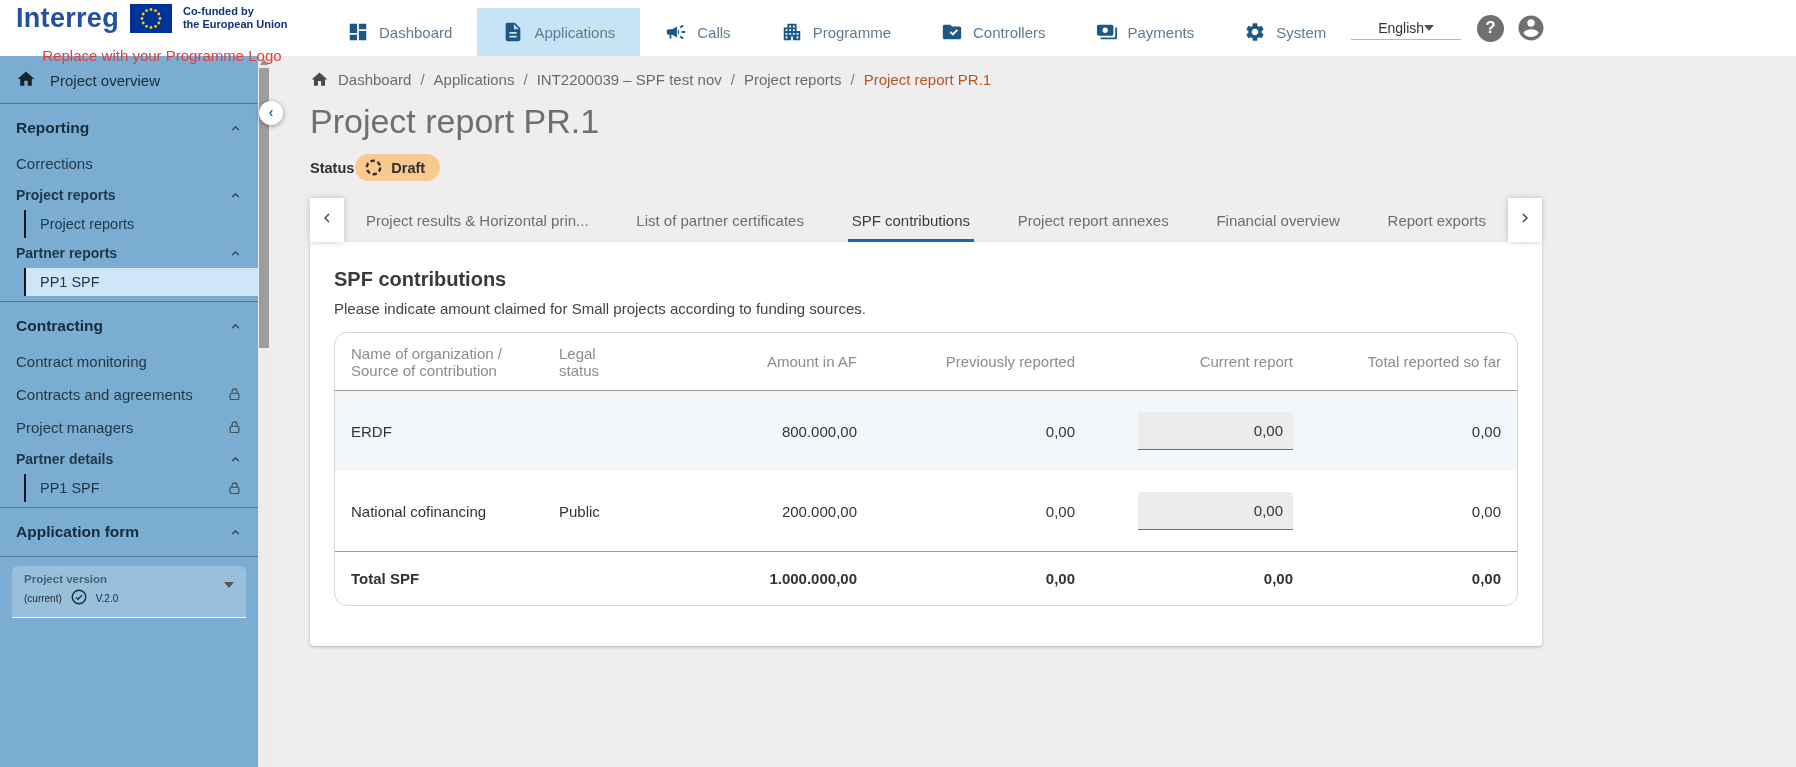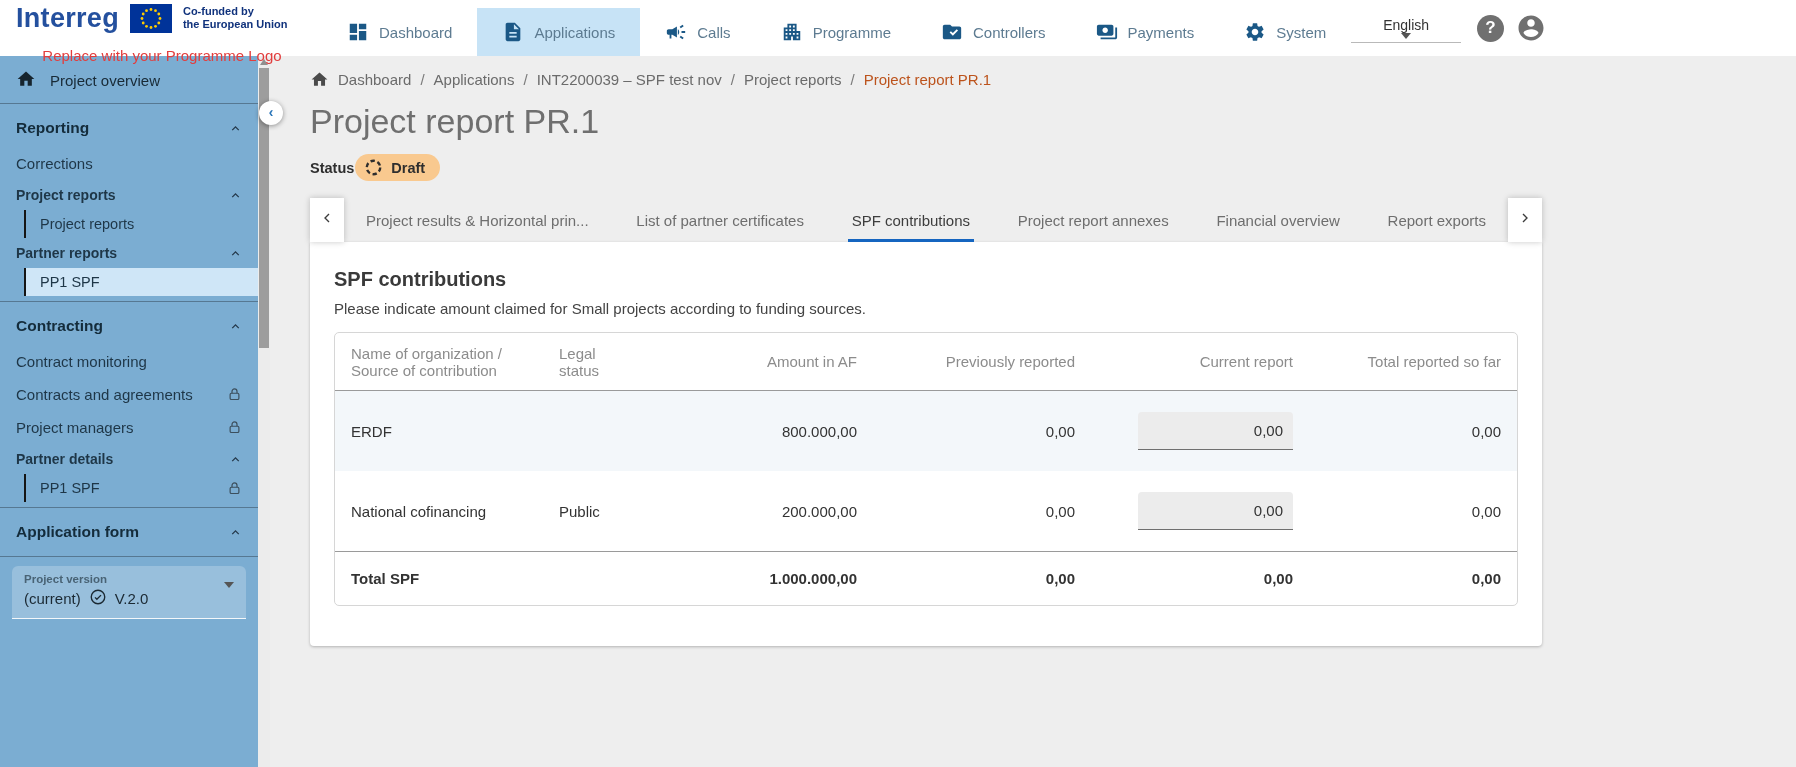--- a/index.html
+++ b/index.html
@@ -19,21 +19,21 @@
   .brand-note { color: #e23d3d; font-size: 15px; margin-top: 13px; white-space: nowrap; text-align: center; }
 
   .topnav { display: flex; align-items: stretch; height: 100%; margin-left: 14px; }
   .nav-item { display: flex; align-items: center; gap: 10px; padding: 0 25px; margin-top: 8px;
               color: #5d7b91; font-size: 15px; cursor: pointer; white-space: nowrap; }
   .nav-item.active { background: #c7e3f6; }
   .nav-icon svg { width: 22px; height: 22px; fill: #1b5886; display: block; }
 
   .lang { width: 142px; margin-left: auto; display: flex; align-items: center;
           justify-content: center; border-bottom: 1px solid #b9b9b9;
-          padding: 3px 4px; font-size: 14px; color: #333; cursor: pointer; flex-direction: column; }
+          padding: 3px 4px; font-size: 14px; color: #333; cursor: pointer; }
   .caret-down { width: 0; height: 0; border-left: 5px solid transparent;
                 border-right: 5px solid transparent; border-top: 6px solid #555; }
   .round-btn { width: 27px; height: 27px; border-radius: 50%; background: #707070; color: #fff;
                display: flex; align-items: center; justify-content: center; font-weight: bold;
                font-size: 17px; margin-left: 16px; cursor: pointer; flex-shrink: 0; }
   .account-btn { width: 30px; height: 30px; margin-left: 12px; cursor: pointer; flex-shrink: 0; }
   .account-btn svg { width: 30px; height: 30px; fill: #707070; }
 
   
   .main { flex: 1; display: flex; min-height: 0; position: relative; }
@@ -52,21 +52,21 @@
   .side-sub { height: 28px; margin-left: 24px; border-left: 2px solid #151515;
               padding-left: 14px; font-size: 14.5px; }
   .side-sub.selected { background: #cfe6f7; }
   .chev svg { width: 13px; height: 13px; stroke: #24384a; fill: none; stroke-width: 2.4; display:block; }
   .lock svg { width: 15px; height: 15px; stroke: #3c4f5d; fill: none; stroke-width: 1.9; display:block; }
 
   .version-panel { margin: 9px 12px 0 12px; background: rgba(255,255,255,.22);
                    border-radius: 6px 6px 0 0; border-bottom: 1px solid #f3f7fa;
                    padding: 7px 12px 9px; position: relative; cursor: pointer; }
   .version-label { font-size: 11.5px; color: #496375; font-weight: bold; }
-  .version-value { display: flex; align-items: center; gap: 8px; font-size: 15px;
+  .version-value { display: flex; align-items: center; gap: 8px; font-size: 10px;
                    color: #1b2933; margin-top: 3px; }
   .version-value svg { width: 18px; height: 18px; stroke: #1b2933; fill: none; stroke-width: 1.8; }
   .vcaret { position: absolute; right: 12px; top: 16px; }
 
   
   .vscroll { width: 12px; background: #ececec; position: relative; flex-shrink: 0; }
   .vscroll .arrow-up { position: absolute; top: 3px; left: 2px; width: 0; height: 0;
      border-left: 4px solid transparent; border-right: 4px solid transparent;
      border-bottom: 6px solid #8f8f8f; }
   .vscroll .thumb { position: absolute; top: 12px; left: 1px; width: 10px; height: 280px;
@@ -101,21 +101,21 @@
          font-size: 15px; color: #6e6e6e; cursor: pointer; position: relative; white-space: nowrap; }
   .tab.selected { color: #3d3d3d; }
   .tab.selected::after { content: ""; position: absolute; left: 12px; right: 12px; bottom: 0;
                          height: 3px; background: #1565c0; }
 
   .card { width: 1232px; background: #fff; border-radius: 0 0 4px 4px;
           box-shadow: 0 1px 3px rgba(0,0,0,.25); padding: 26px 24px 40px; }
   .card-heading { font-size: 20px; font-weight: 600; color: #3a3a3a; }
   .card-desc { font-size: 15px; color: #434343; margin-top: 9px; }
 
-  .spf-table { margin-top: 15px; border: 1px solid #d6d6d6; border-radius: 5px;
+  .spf-table { margin-top: 15px; border: 1px solid #d6d6d6; border-radius: 13px;
                font-size: 15px; color: #333; }
   .t-row { display: grid; grid-template-columns: 200px 120px 170px 210px 210px 1fr;
            align-items: center; padding: 0 16px; column-gap: 8px; }
   .t-head { min-height: 58px; color: #8c8c8c; font-weight: 500;
             border-bottom: 1px solid #9a9a9a; }
   .t-data { min-height: 80px; }
   .t-data.striped { background: #f3f7fa; }
   .t-total { min-height: 54px; border-top: 1px solid #9a9a9a; font-weight: bold; }
   .num { text-align: right; }
   .wrap-narrow { display: inline-block; max-width: 52px; }

